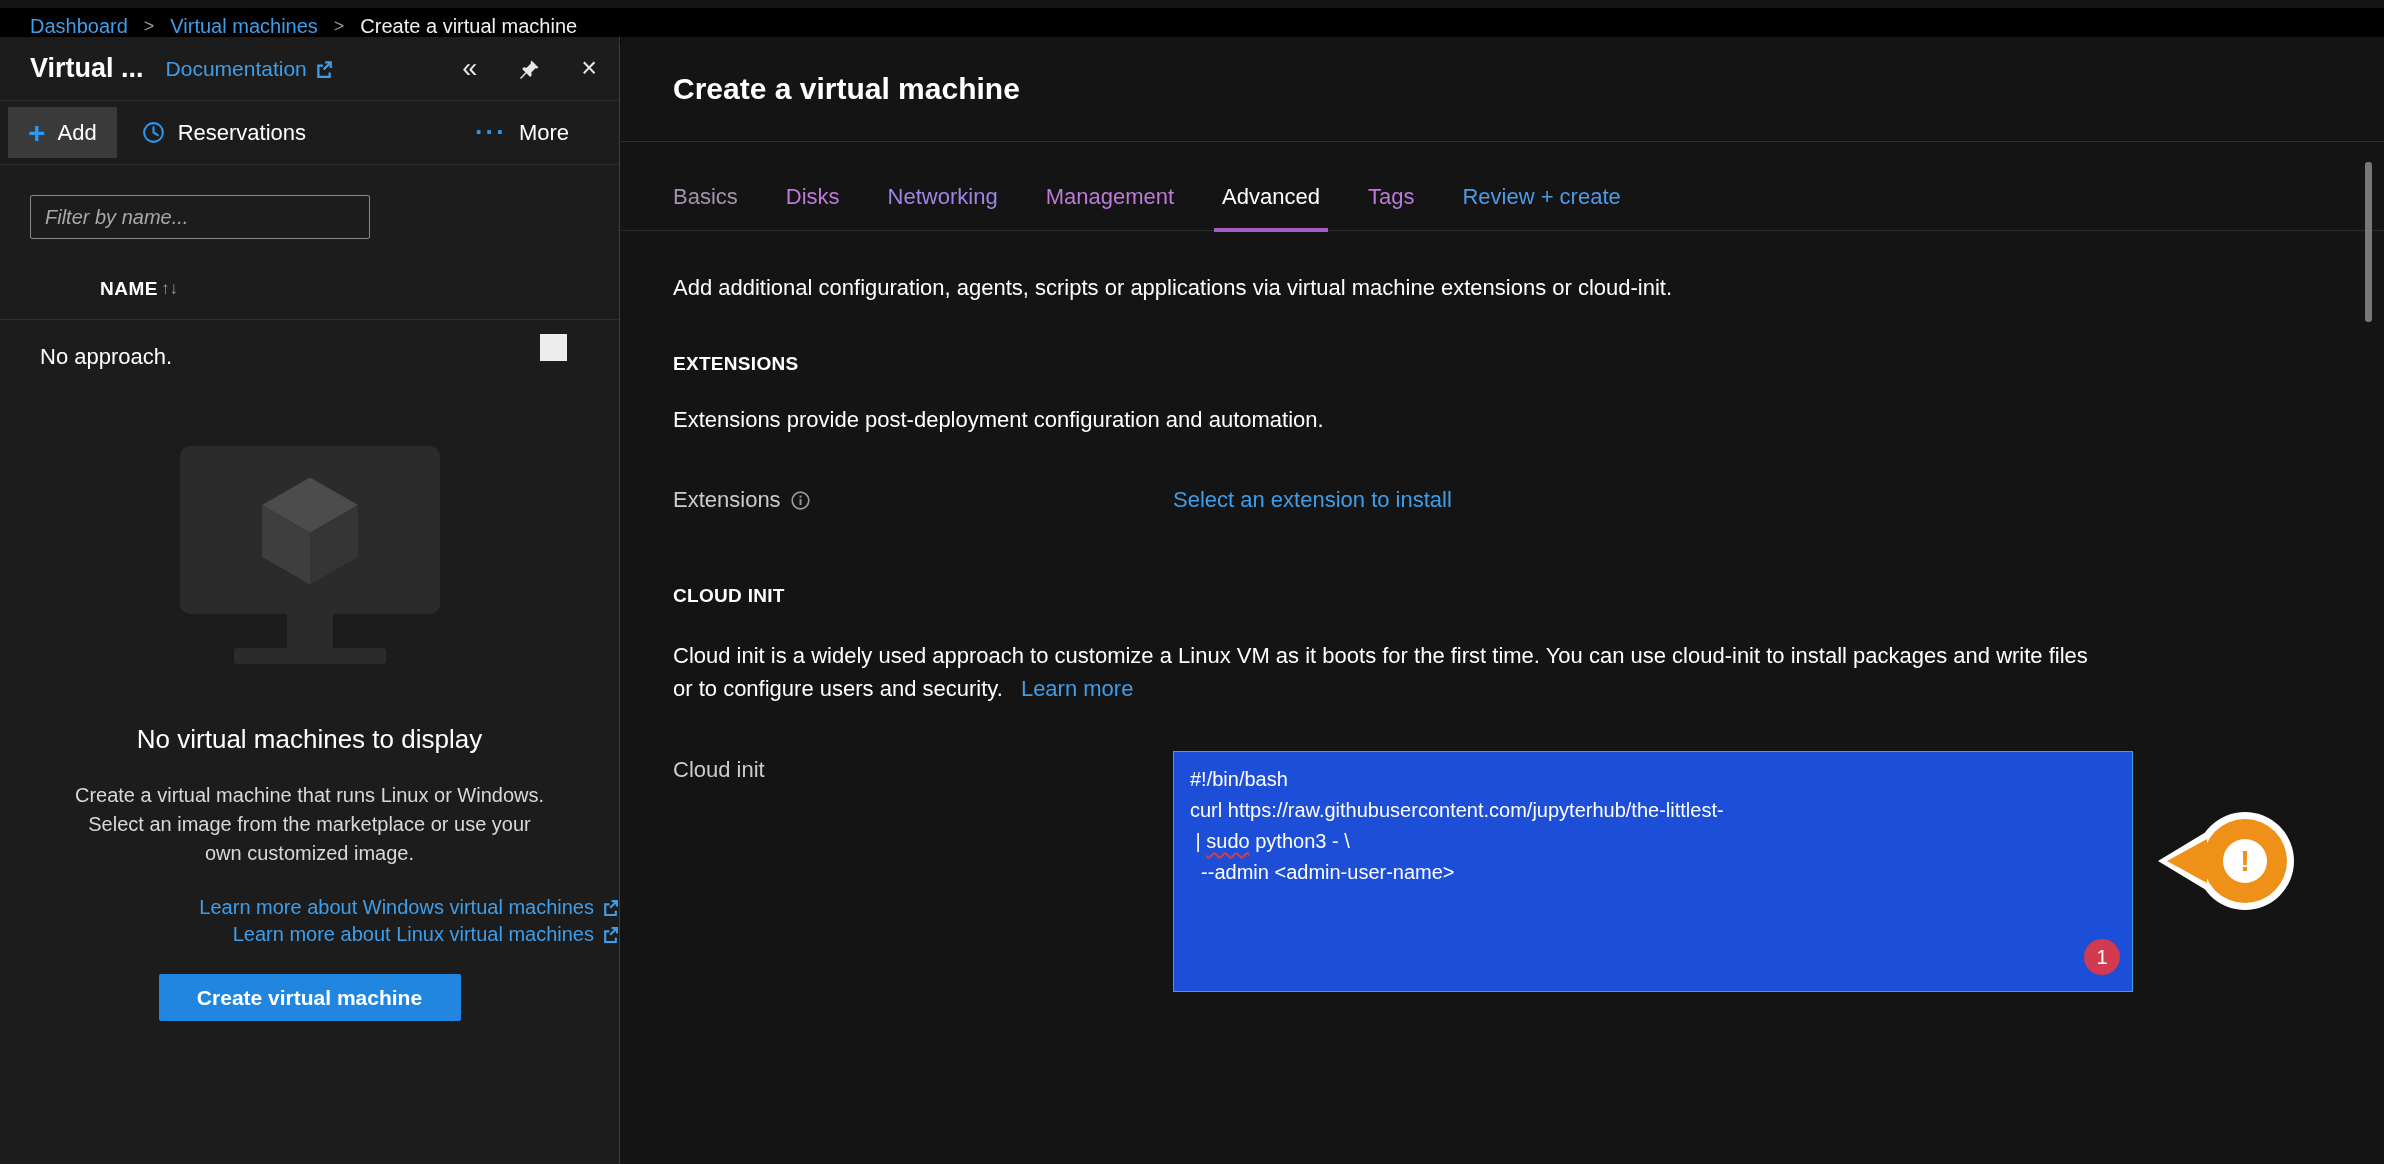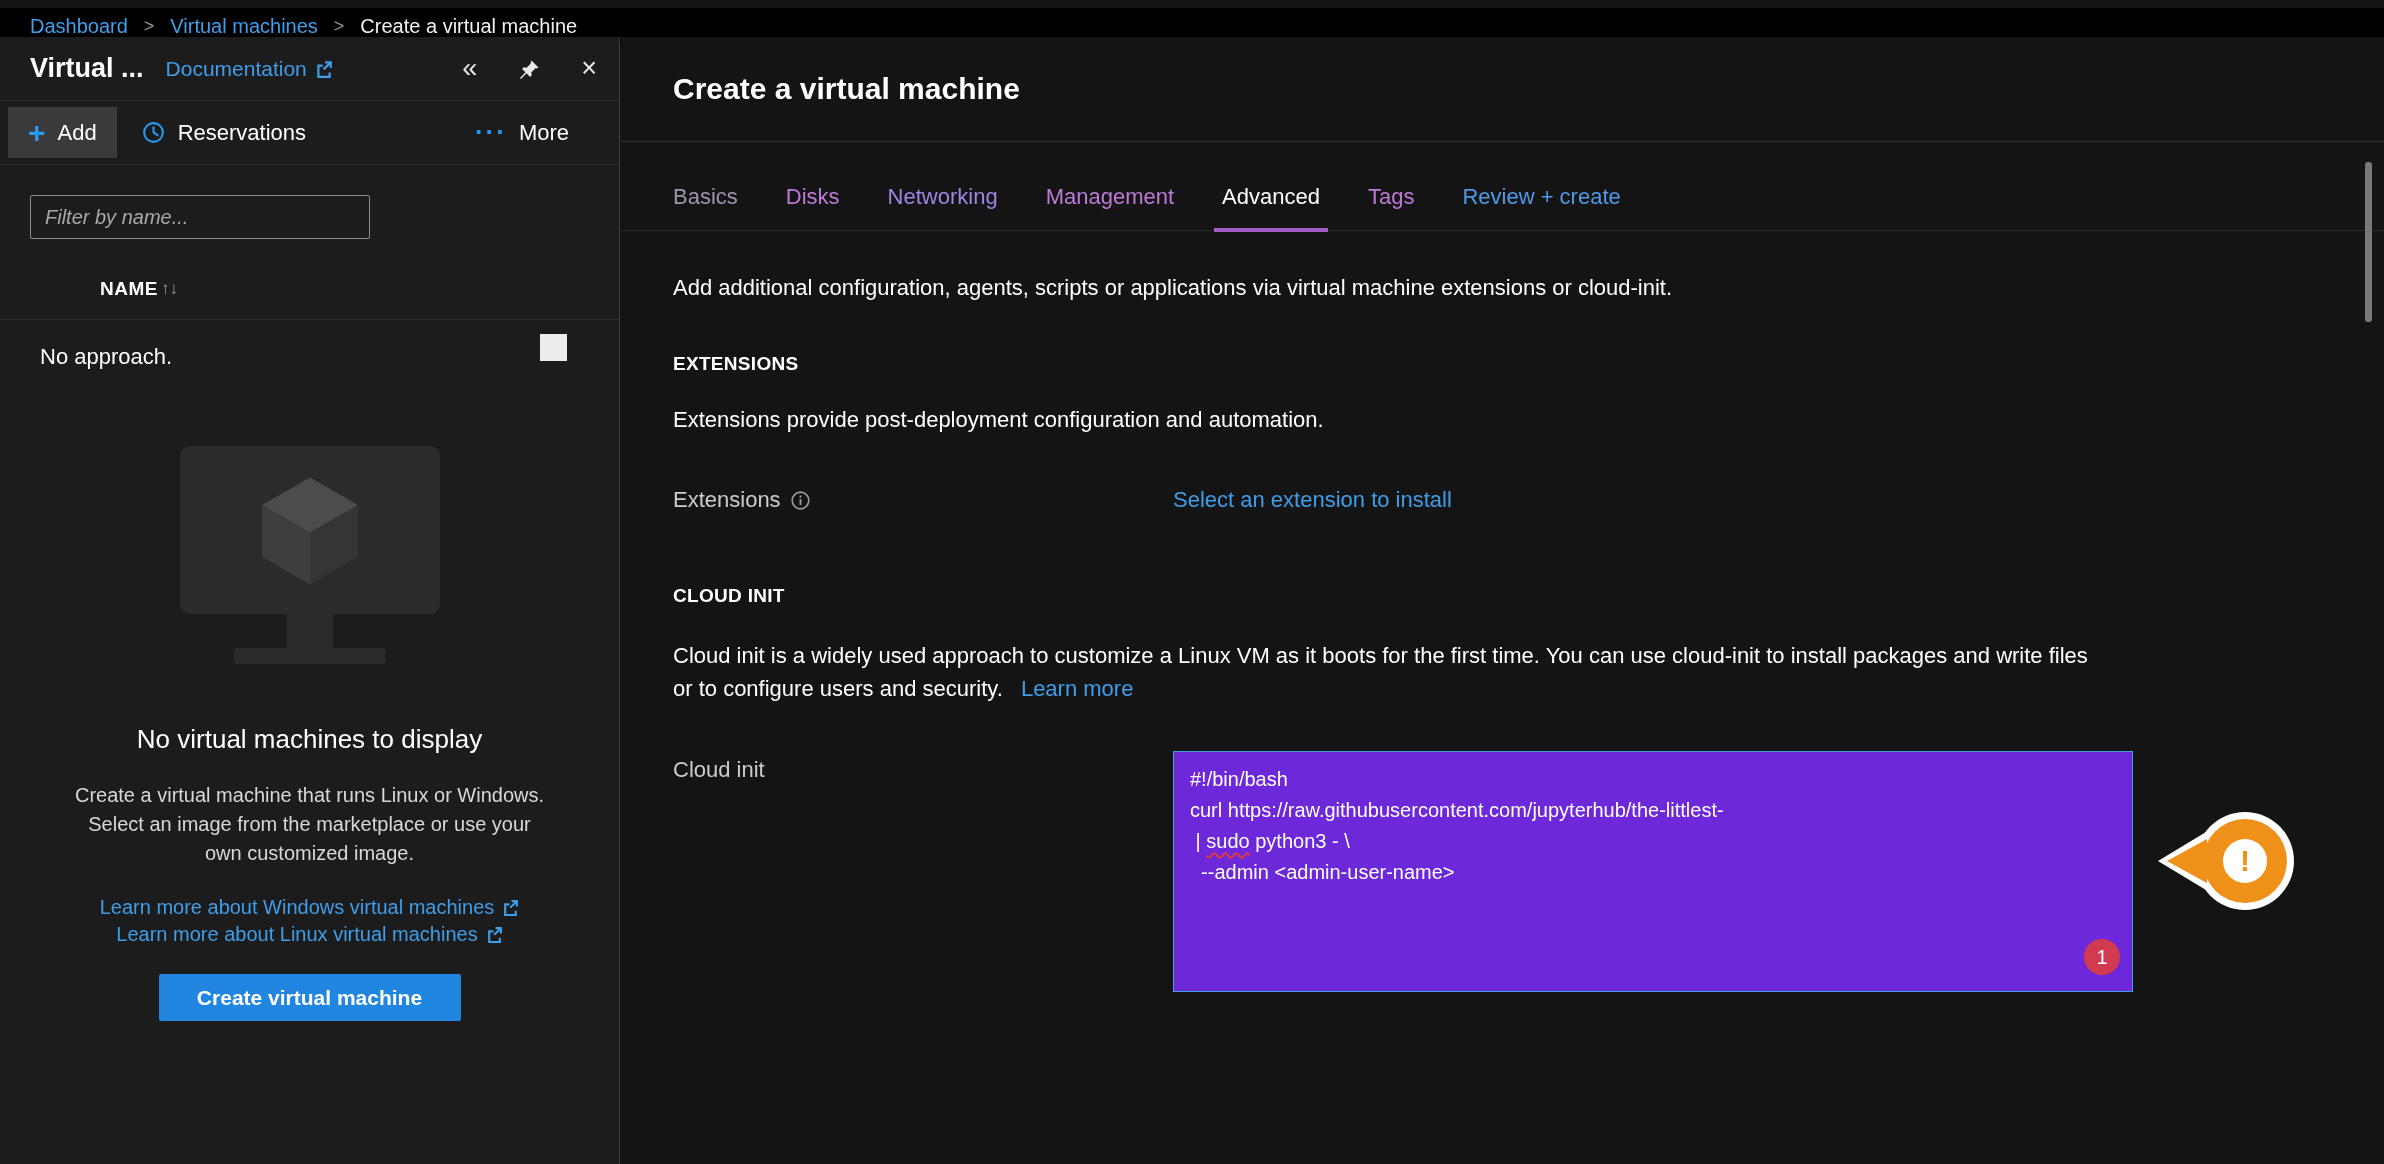--- a/index.html
+++ b/index.html
@@ -46,21 +46,21 @@
   .results-row{position:relative;padding:24px 0 12px 40px;font-size:22px;}
   .mini-square{position:absolute;right:52px;top:14px;width:27px;height:27px;background:#ededed;cursor:pointer;}
 
   .empty{text-align:center;}
   .monitor{width:260px;height:168px;background:#2b2b2b;border-radius:10px;margin:64px auto 0;
            display:flex;align-items:center;justify-content:center;}
   .stand{width:46px;height:34px;background:#2b2b2b;margin:0 auto;}
   .base{width:152px;height:16px;background:#2b2b2b;border-radius:4px;margin:0 auto;}
   .empty-title{font-size:26px;margin-top:60px;color:#fff;}
   .empty-desc{font-size:20px;color:#d8d8d8;width:484px;margin:26px auto 0;line-height:1.45;}
-  .empty-links{margin-top:28px;font-size:20px;display:flex;flex-direction:column;align-items:center;gap:4px;}
+  .empty-links{margin-top:28px;font-size:20px;display:flex;flex-direction:column;align-items:flex-end;gap:4px;}
   .empty-links a{display:inline-flex;align-items:center;gap:8px;}
   .cta{display:block;margin:28px auto 0;width:302px;height:47px;background:#2086e0;border:none;
        border-radius:2px;color:#fff;font-size:21px;font-weight:bold;font-family:inherit;cursor:pointer;}
 
   
   .main{position:absolute;top:37px;left:621px;right:0;bottom:0;background:#141414;}
   .main-header{height:104px;display:flex;align-items:center;padding-left:52px;border-bottom:1px solid #303030;}
   .main-header h1{font-size:30px;margin:0;font-weight:bold;}
 
   .tabs{display:flex;gap:48px;padding-left:52px;margin-top:42px;border-bottom:1px solid #2a2a2a;font-size:22px;}
@@ -80,21 +80,21 @@
   .ci-sec{margin-top:72px;}
   .sec-desc{margin:32px 0 0;}
   .form-row{display:flex;align-items:center;margin-top:54px;}
   .form-label{width:500px;color:#cccccc;display:flex;align-items:center;gap:10px;box-sizing:border-box;}
   .ci-desc{margin:32px 0 0;max-width:1420px;line-height:1.5;}
   .ci-desc .link{margin-left:12px;}
   .ci-row{margin-top:46px;align-items:flex-start;}
   .ci-row .form-label{padding-top:6px;}
 
   .code-box{position:relative;width:960px;height:241px;box-sizing:border-box;border:1px solid #3f9fdf;
-            background:#6d28d9;padding:12px 16px;font-size:20px;line-height:31px;cursor:text;}
+            background:#1d4ed8;padding:12px 16px;font-size:20px;line-height:31px;cursor:text;}
   .code-line{white-space:pre;}
   .misspell{text-decoration:underline;text-decoration-style:wavy;text-decoration-color:#e23c3c;
             text-decoration-thickness:2px;text-underline-offset:4px;}
   .err-badge{position:absolute;right:12px;bottom:16px;width:36px;height:36px;border-radius:50%;
              background:#d13a4f;display:flex;align-items:center;justify-content:center;font-size:20px;cursor:pointer;}
 
   
   .scrollbar{position:absolute;right:12px;top:162px;width:7px;height:160px;background:#787878;border-radius:3px;cursor:pointer;}
 
   .annotation{position:absolute;left:2158px;top:810px;width:140px;height:104px;pointer-events:none;}

